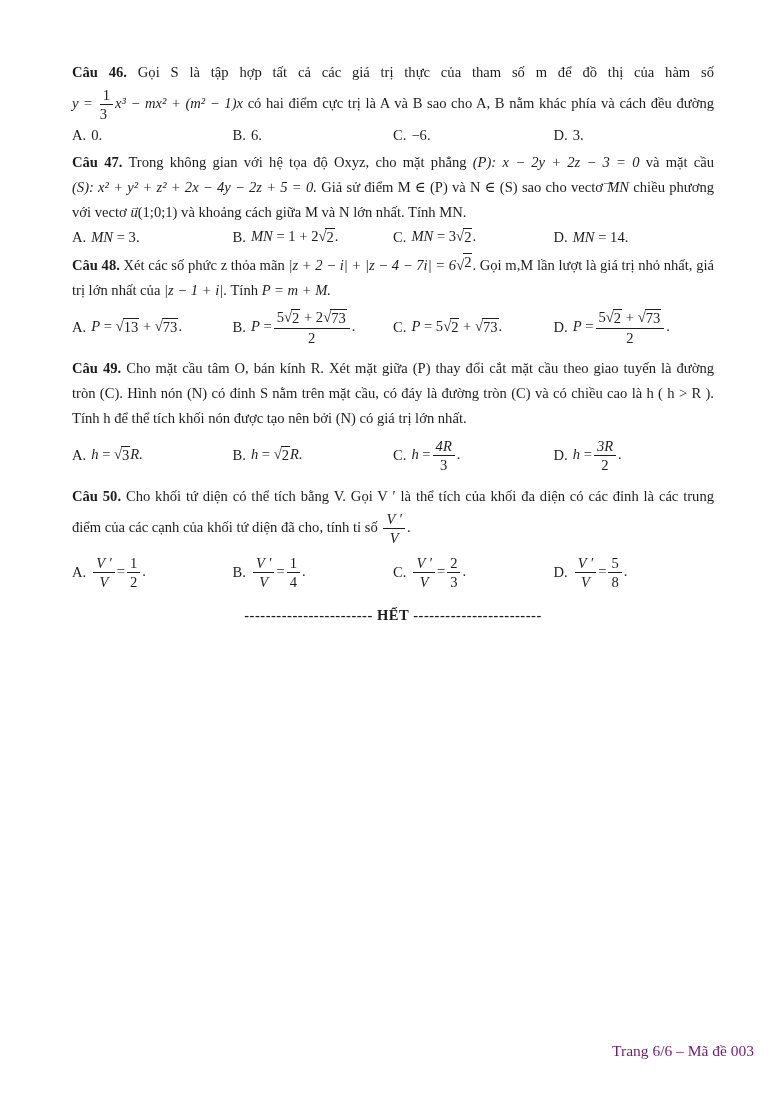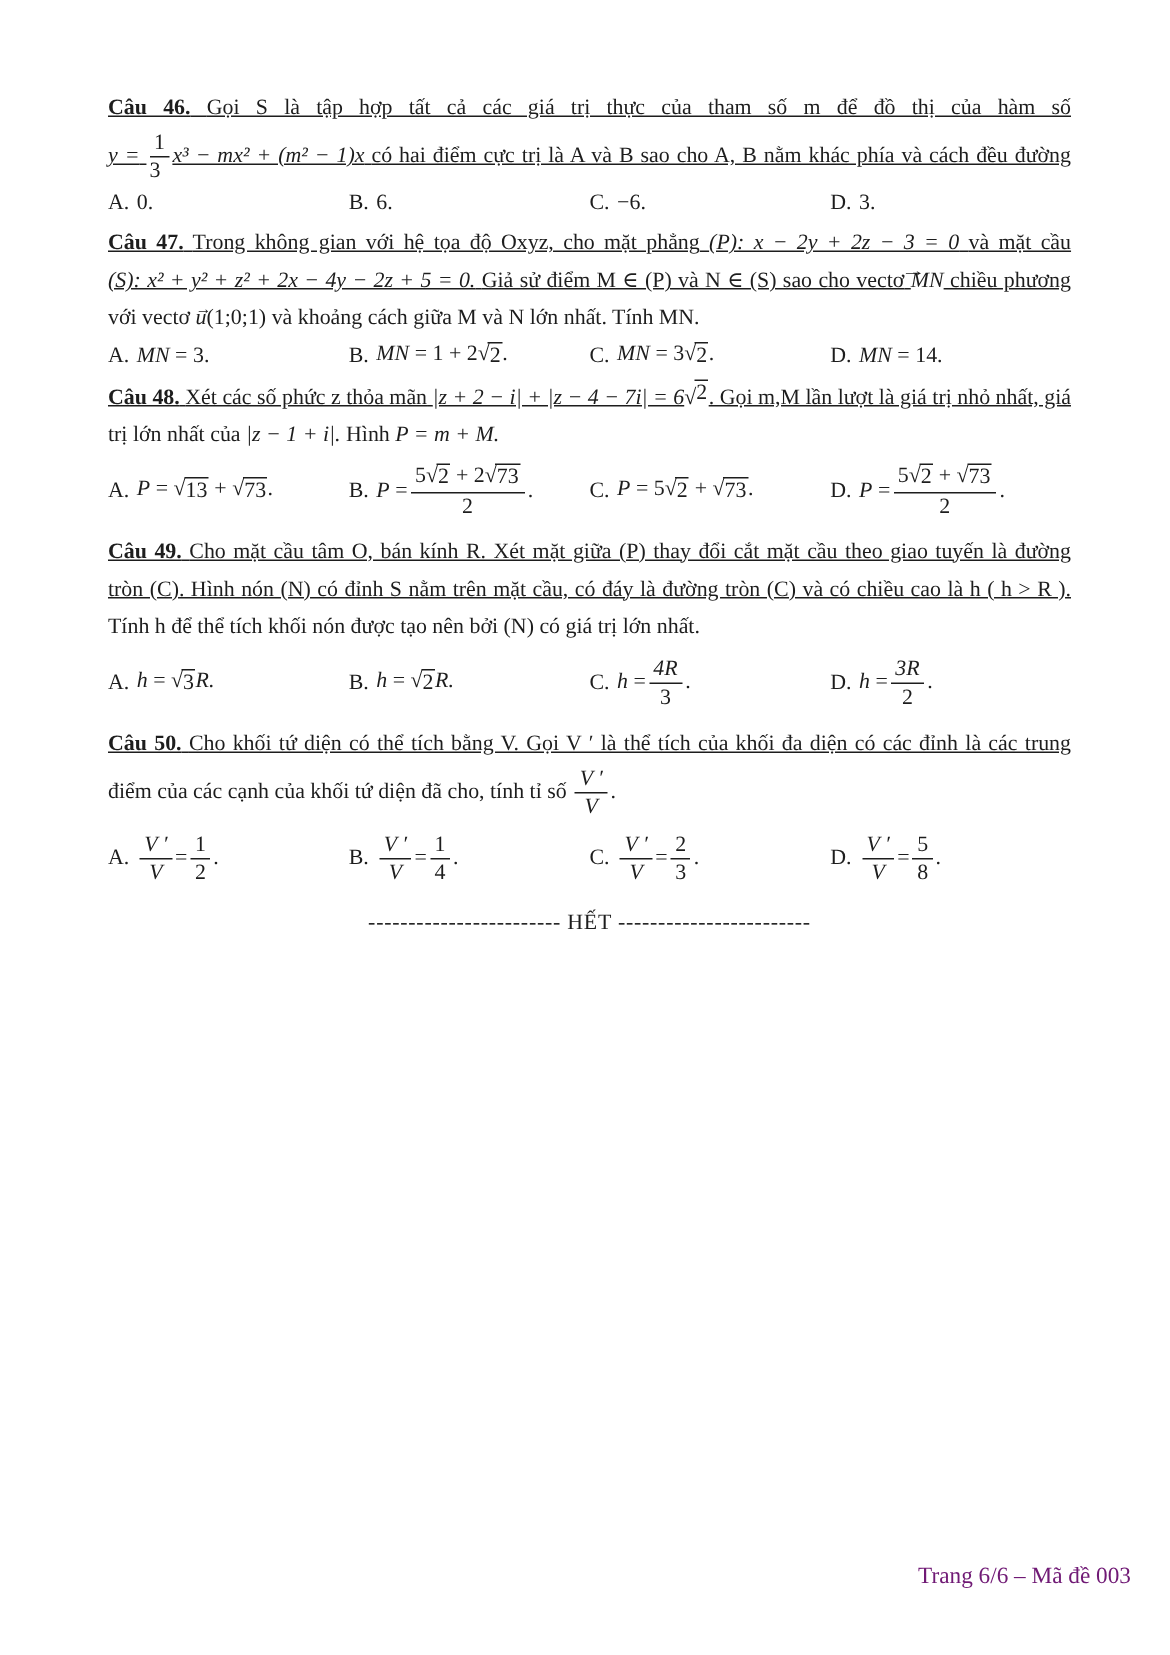--- a/index.html
+++ b/index.html
@@ -1,41 +1,41 @@
 <!DOCTYPE html>
 <html><head>
 <meta charset="utf-8">
 <style>
   html,body{margin:0;padding:0;}
   body{width:780px;height:1103px;background:#ffffff;}
   .page{position:relative;width:780px;height:1103px;background:#ffffff;overflow:hidden;
         font-family:"Liberation Serif","DejaVu Serif",serif;color:#1d1d1d;font-size:14.6px;}
   .content{position:absolute;top:60px;left:72px;width:642px;}
   p{margin:0;}
-  .jl{text-align:justify;text-align-last:justify;line-height:25px;text-decoration:underline;}
+  .jl{text-align:justify;text-align-last:justify;line-height:25px;}
   .ll{text-align:left;line-height:25px;}
   .q{margin-bottom:6px;}
   .qlabel{font-weight:bold;}
   .it{font-style:italic;}
   .opts{display:grid;grid-template-columns:1fr 1fr 1fr 1fr;align-items:center;margin:3px 0 2px;}
   .opts-tall{min-height:44px;}
   .opt{display:flex;align-items:center;gap:5px;}
   .opt-text{white-space:nowrap;}
   .frac{display:inline-block;vertical-align:middle;text-align:center;line-height:1.1;margin:2px 2px;}
   .fn{display:block;border-bottom:1px solid #1d1d1d;padding:0 3px 1px;}
   .fd{display:block;padding-top:1px;}
   .sq{display:inline-flex;align-items:flex-start;white-space:nowrap;}
   .sq-sign{letter-spacing:-1px;}
   .sq-val{border-top:1px solid #1d1d1d;display:inline-block;line-height:1.2;padding:0 1px;}
   .vec{position:relative;display:inline-block;}
   .vec-arrow{position:absolute;left:0;top:-0.62em;width:100%;text-align:center;
              font-size:0.72em;font-style:normal;transform:scaleX(1.6);}
   .vec-sm .vec-arrow{transform:scaleX(1);}
   .vec-body{font-style:italic;}
-  .endline{text-align:center;line-height:25px;margin-top:8px;letter-spacing:0.5px;}
+  .endline{text-align:center;line-height:25px;margin-top:8px;letter-spacing:0.5px;font-weight:bold;}
   .footer{position:absolute;top:1042px;right:26px;font-size:15.5px;color:#701a75;}
 </style>
 </head>
 <body>
 
 <div class="page">
   <div class="content">
 
     <div class="q">
       <p class="jl"><span class="qlabel">Câu 46.</span> <span>Gọi S là tập hợp tất cả các giá trị thực của tham số m để đồ thị của hàm số</span></p>
@@ -88,21 +88,21 @@
             <span class="opt-text"><span class="it">MN</span><span> = 14.</span></span>
           </div>
       </div>
     </div>
 
     <div class="q">
       <p class="jl"><span class="qlabel">Câu 48.</span> <span>Xét các số phức z thỏa mãn</span> <span class="it">|z + 2 − i| + |z − 4 − 7i| = 6</span><span class="sq">
             <span class="sq-sign">√</span>
             <span class="sq-val">2</span>
           </span><span>. Gọi m,M lần lượt là giá trị nhỏ nhất, giá</span></p>
-      <p class="ll"><span>trị lớn nhất của</span> <span class="it">|z − 1 + i|.</span> <span>Hình</span> <span class="it">P = m + M.</span></p>
+      <p class="ll"><span>trị lớn nhất của</span> <span class="it">|z − 1 + i|.</span> <span>Tính</span> <span class="it">P = m + M.</span></p>
       <div class="opts opts-tall">
         <div class="opt">
             <span>A.</span>
             <span class="opt-text"><span class="it">P</span><span> = </span><span class="sq">
                 <span class="sq-sign">√</span>
                 <span class="sq-val">13</span>
               </span><span> + </span><span class="sq">
                 <span class="sq-sign">√</span>
                 <span class="sq-val">73</span>
               </span><span>.</span></span>

